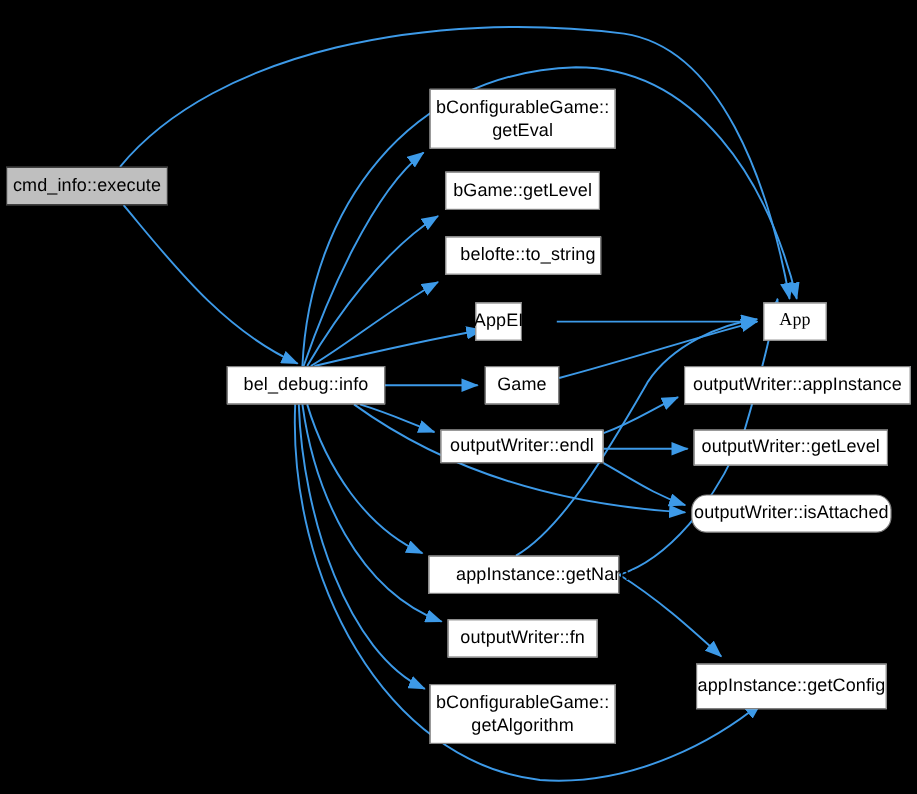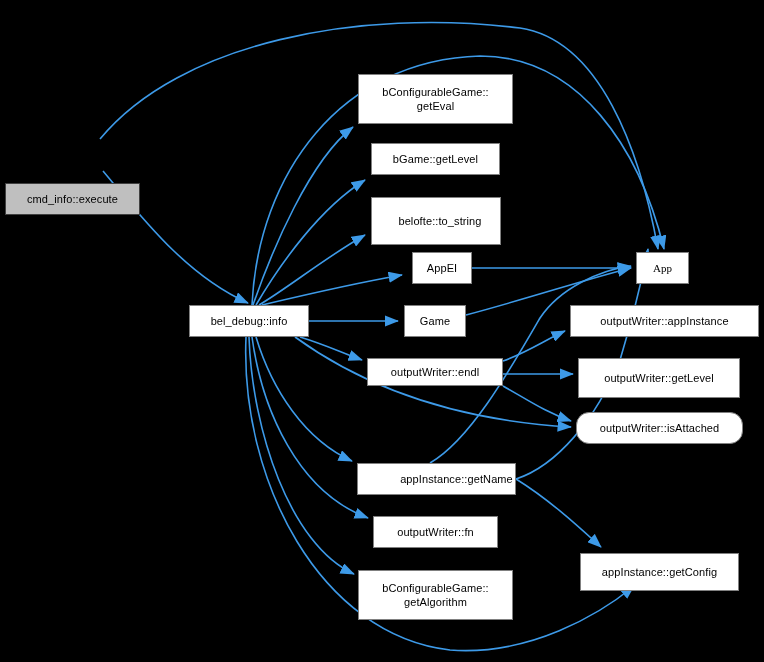--- a/index.html
+++ b/index.html
@@ -33,21 +33,21 @@
   .node {
     position: absolute;
     box-sizing: border-box;
     display: flex;
     align-items: center;
     justify-content: center;
     text-align: center;
     border: 1px solid #808080;
     background: #ffffff;
     color: #000000;
-    font-size: 11px;
+    font-size: 15px;
     line-height: 1.28;
     letter-spacing: 0.1px;
     white-space: pre-line;
     padding: 0 4px;
   }
   .node.root-node {
     background: #bfbfbf;
     border: 1px solid #404040;
   }
 </style>
@@ -81,32 +81,32 @@
         <path d="M 503,361 C 528,352 545,340 565,331" fill="none" stroke="#3d9ae8" stroke-width="1.6" marker-end="url(#arrowhead)"></path>
         <path d="M 503,374 L 573,374" fill="none" stroke="#3d9ae8" stroke-width="1.6" marker-end="url(#arrowhead)"></path>
         <path d="M 503,386 C 528,400 545,412 571,421" fill="none" stroke="#3d9ae8" stroke-width="1.6" marker-end="url(#arrowhead)"></path>
         <path d="M 430,463 C 470,440 510,370 540,318 C 560,288 600,270 631,266" fill="none" stroke="#3d9ae8" stroke-width="1.6" marker-end="url(#arrowhead)"></path>
         <path d="M 516,479 C 550,500 580,528 601,547" fill="none" stroke="#3d9ae8" stroke-width="1.6" marker-end="url(#arrowhead)"></path>
         <path d="M 516,479 C 556,466 596,420 620,360 C 632,320 640,290 648,249" fill="none" stroke="#3d9ae8" stroke-width="1.6" marker-end="url(#arrowhead)"></path>
       </g>
   </svg>
 
   <div id="node-layer">
-      <div class="node root-node" style="left: 5px; top: 139px; width: 135px; height: 32px; margin-top: 44px;">cmd_info::execute</div>
-      <div class="node" style="left: 189px; top: 305px; width: 120px; height: 32px;">bel_debug::info</div>
+      <div class="node root-node" style="left: 5px; top: 139px; width: 135px; height: 32px;">cmd_info::execute</div>
+      <div class="node" style="left: 189px; top: 305px; width: 132px; height: 32px;">bel_debug::info</div>
       <div class="node" style="left: 358px; top: 74px; width: 155px; height: 50px;">bConfigurableGame::
 getEval</div>
       <div class="node" style="left: 371px; top: 143px; width: 129px; height: 32px;">bGame::getLevel</div>
-      <div class="node" style="left: 371px; top: 197px; width: 130px; height: 48px; padding-left: 12px;">belofte::to_string</div>
-      <div class="node" style="left: 412px; top: 252px; width: 60px; height: 32px;">AppEI</div>
+      <div class="node" style="left: 371px; top: 197px; width: 130px; height: 32px; padding-left: 12px;">belofte::to_string</div>
+      <div class="node" style="left: 396px; top: 252px; width: 39px; height: 32px;">AppEI</div>
       <div class="node" style="left: 404px; top: 305px; width: 62px; height: 32px;">Game</div>
       <div class="node" style="left: 367px; top: 358px; width: 136px; height: 28px;">outputWriter::endl</div>
       <div class="node" style="left: 357px; top: 463px; width: 159px; height: 32px; padding-left: 44px;">appInstance::getName</div>
       <div class="node" style="left: 373px; top: 516px; width: 125px; height: 32px;">outputWriter::fn</div>
       <div class="node" style="left: 358px; top: 570px; width: 155px; height: 50px;">bConfigurableGame::
 getAlgorithm</div>
       <div class="node" style="left: 636px; top: 252px; width: 53px; height: 32px; font-family: Liberation Serif, serif;">App</div>
       <div class="node" style="left: 570px; top: 305px; width: 189px; height: 32px;">outputWriter::appInstance</div>
-      <div class="node" style="left: 578px; top: 358px; width: 162px; height: 40px;">outputWriter::getLevel</div>
+      <div class="node" style="left: 578px; top: 358px; width: 162px; height: 30px;">outputWriter::getLevel</div>
       <div class="node" style="left: 576px; top: 412px; width: 167px; height: 32px; border-radius: 13px;">outputWriter::isAttached</div>
       <div class="node" style="left: 580px; top: 553px; width: 159px; height: 38px;">appInstance::getConfig</div>
     </div>
 </div>
 
 </body></html>

